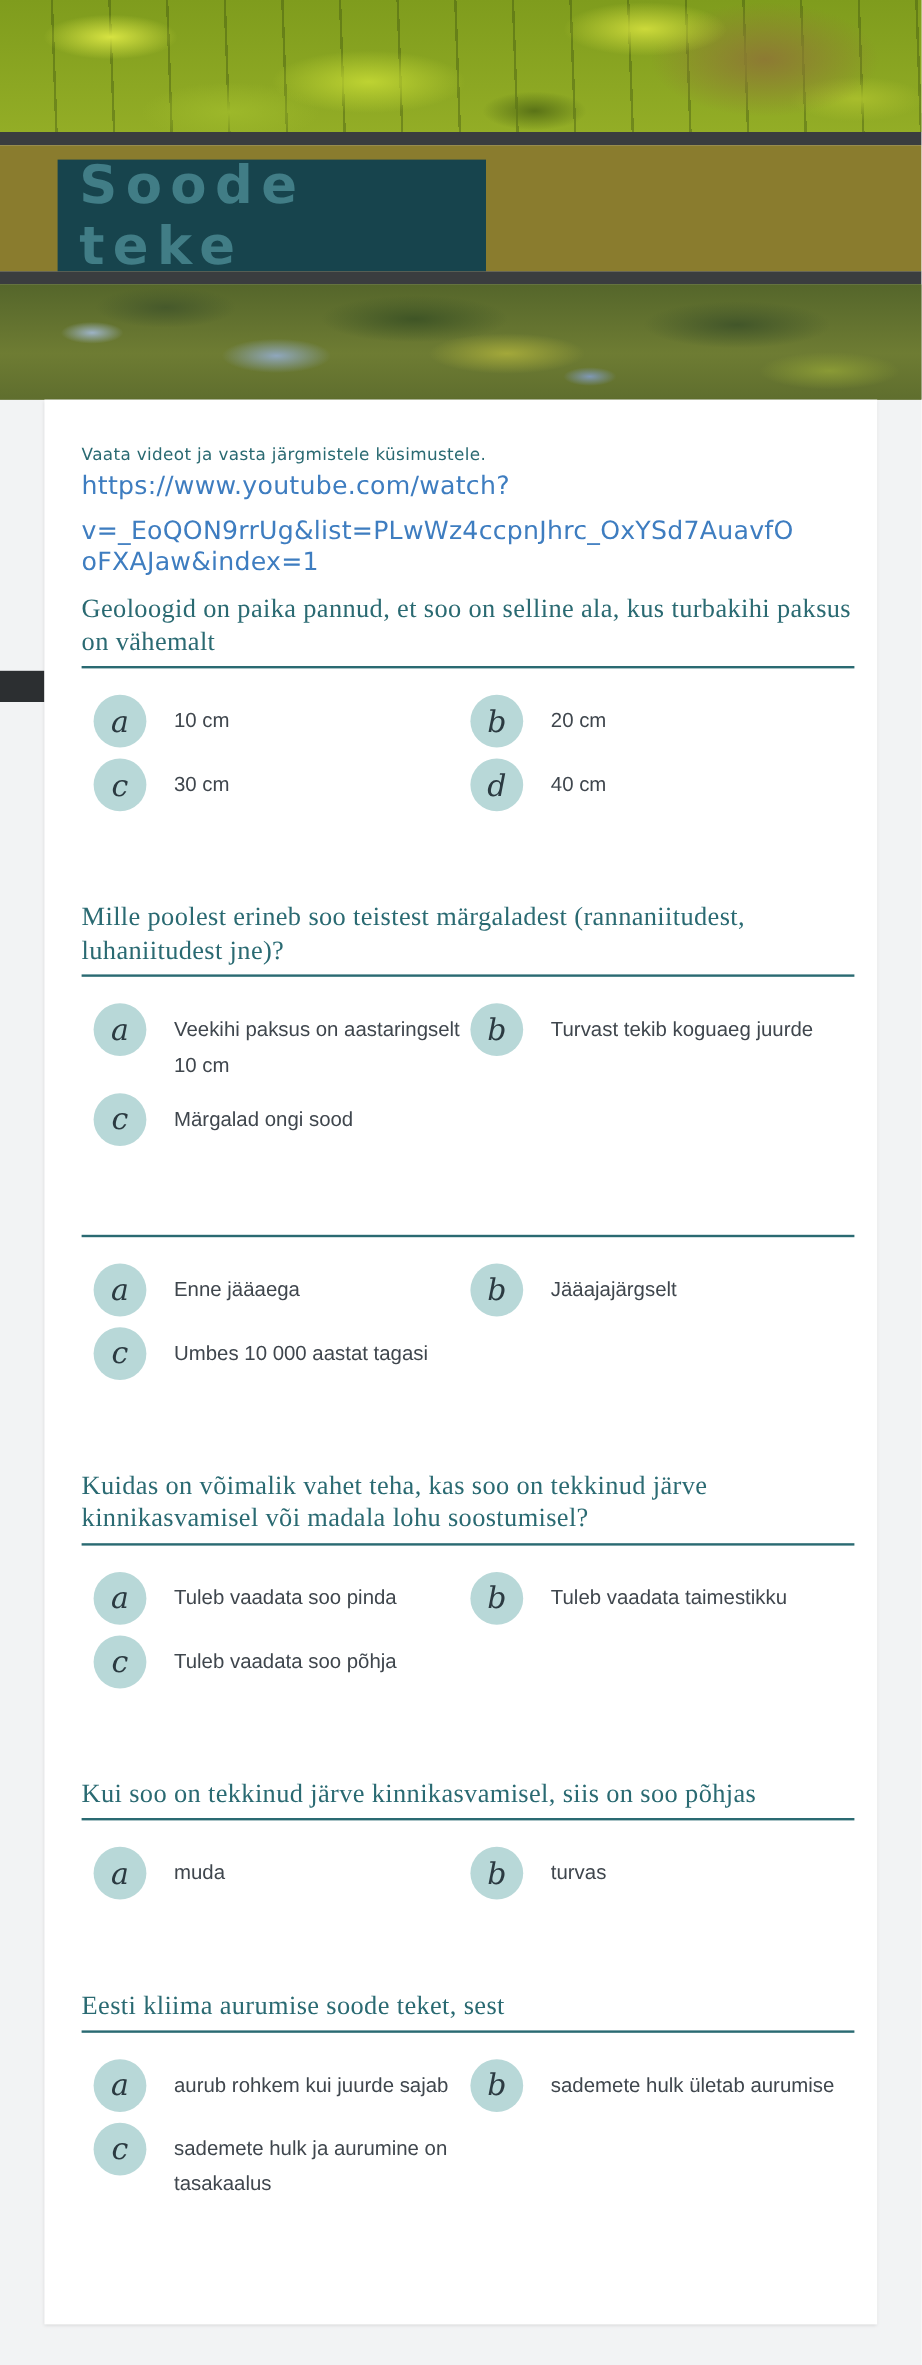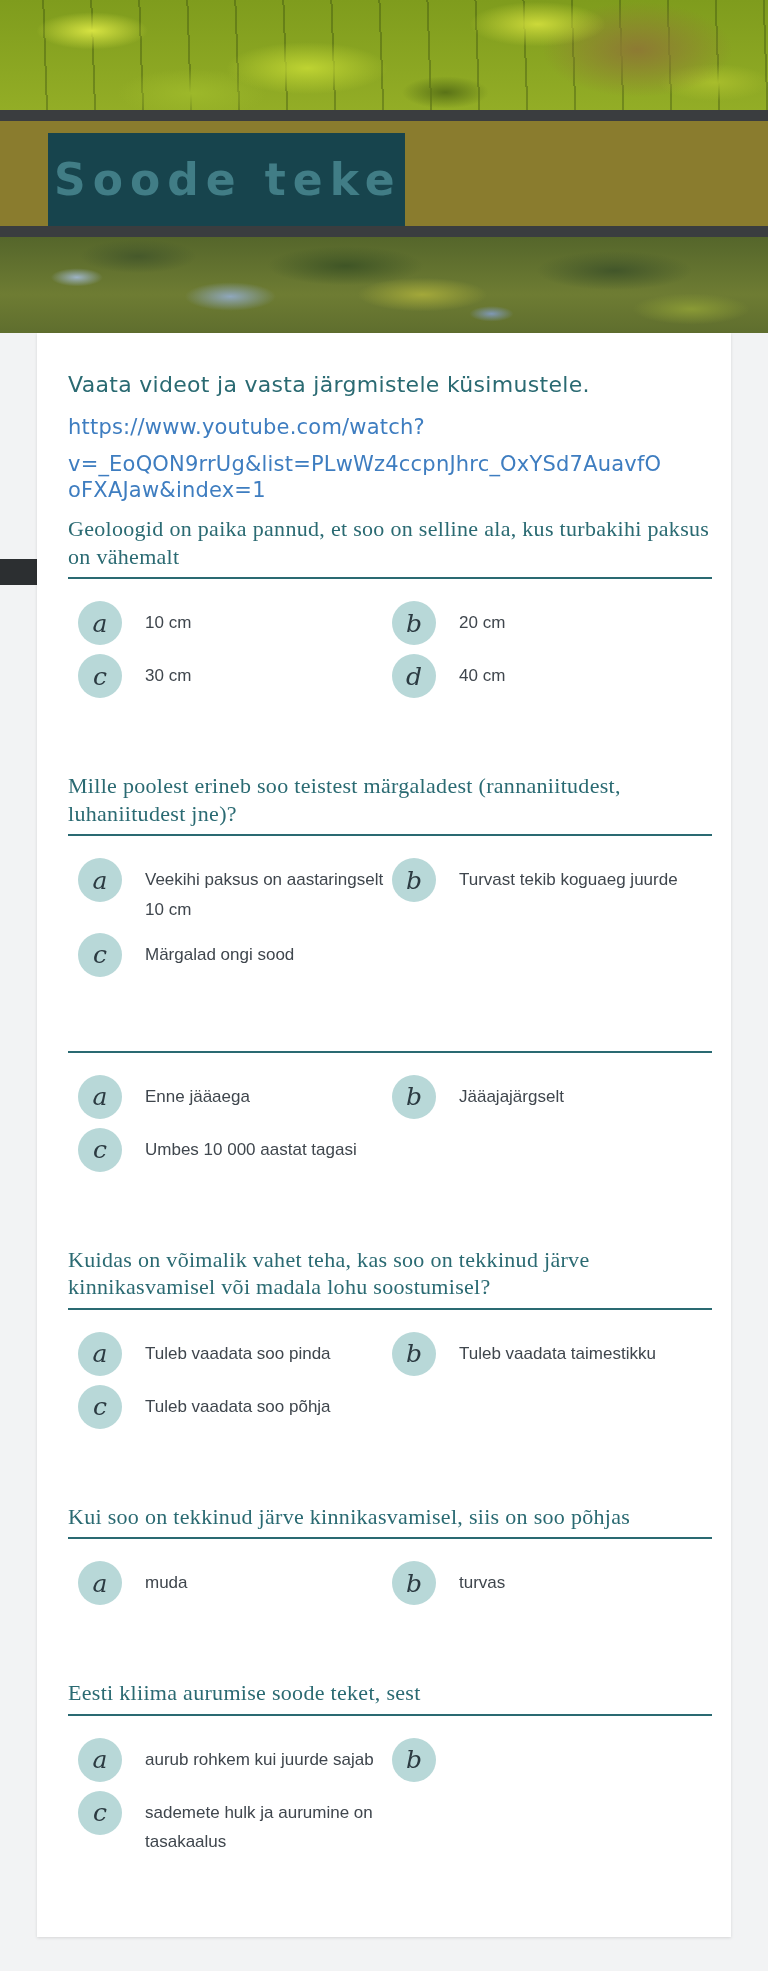--- a/index.html
+++ b/index.html
@@ -33,21 +33,21 @@
       radial-gradient(ellipse 120px 45px at 70% 34%, #48603а 0%, rgba(72,96,58,0) 70%),
       radial-gradient(ellipse 90px 60px at 5% 45%, #6c7a4a 0%, rgba(108,122,74,0) 70%),
       linear-gradient(180deg,
         #cdd9cb 0%, #c8d4c5 10%, #a8b591 16%,
         #5f6f45 22%, #70804b 28%, #98862f 40%,
         #8a7c2e 58%, #6d7a31 78%, #5d6e2f 100%);
   }
   .title-box{
     position:absolute;left:48px;top:12px;width:357px;height:93px;
     background:#17444d;display:flex;align-items:center;justify-content:flex-start;
-    padding-left:6px;box-sizing:border-box;
+    padding-left:18px;box-sizing:border-box;
   }
   .title-box span{
     color:#417d86;font-size:44px;letter-spacing:7px;font-weight:bold;
   }
   .photo-bottom{
     height:96px;
     background-color:#5f6e2e;
     background-image:
       radial-gradient(ellipse 70px 22px at 30% 62%, #8fa7bd 0%, rgba(143,167,189,0) 65%),
       radial-gradient(ellipse 40px 14px at 10% 42%, #9db3c6 0%, rgba(157,179,198,0) 65%),
@@ -60,21 +60,21 @@
       linear-gradient(180deg,#55662b 0%,#6e7c33 60%,#5f6e2e 100%);
   }
   .left-notch{position:absolute;left:0;top:322px;width:37px;height:26px;background:#2c2f31;}
   
   .card{
     position:relative;margin:0 auto;width:694px;height:1604px;box-sizing:border-box;
     background:#ffffff;box-shadow:0 1px 3px rgba(0,0,0,.12);
     padding:38px 18px 0 31px;
   }
   .intro-heading{
-    color:#2a6a72;font-size:22px;line-height:1.25;margin:0 0 16px 0;letter-spacing:.3px;
+    color:#2a6a72;font-size:14px;line-height:1.25;margin:0 0 4px 0;letter-spacing:.3px;
   }
   .video-link{
     display:block;color:#3e7dc0;font-size:21px;line-height:1.22;
     text-decoration:none;letter-spacing:.2px;word-break:break-all;
     margin:0 0 12px 0;cursor:pointer;
   }
   .question{margin-top:74px;}
   .question.first{margin-top:0;}
   .q-text{
     color:#2a6a72;font-size:22px;font-weight:normal;line-height:1.25;
@@ -230,20 +230,21 @@
     <h2 class="q-text">Eesti kliima aurumise soode teket, sest</h2>
     <hr class="q-rule">
     <div class="options">
   <div class="option">
     <span class="badge">a</span>
     <span class="opt-label">aurub rohkem kui juurde sajab</span>
   </div>
 
   <div class="option">
     <span class="badge">b</span>
+    <span class="opt-label">sademete hulk ületab aurumise</span>
   </div>
 
   <div class="option">
     <span class="badge">c</span>
     <span class="opt-label">sademete hulk ja aurumine on tasakaalus</span>
   </div>
 </div>
   </section>
 </div>
 </div>

